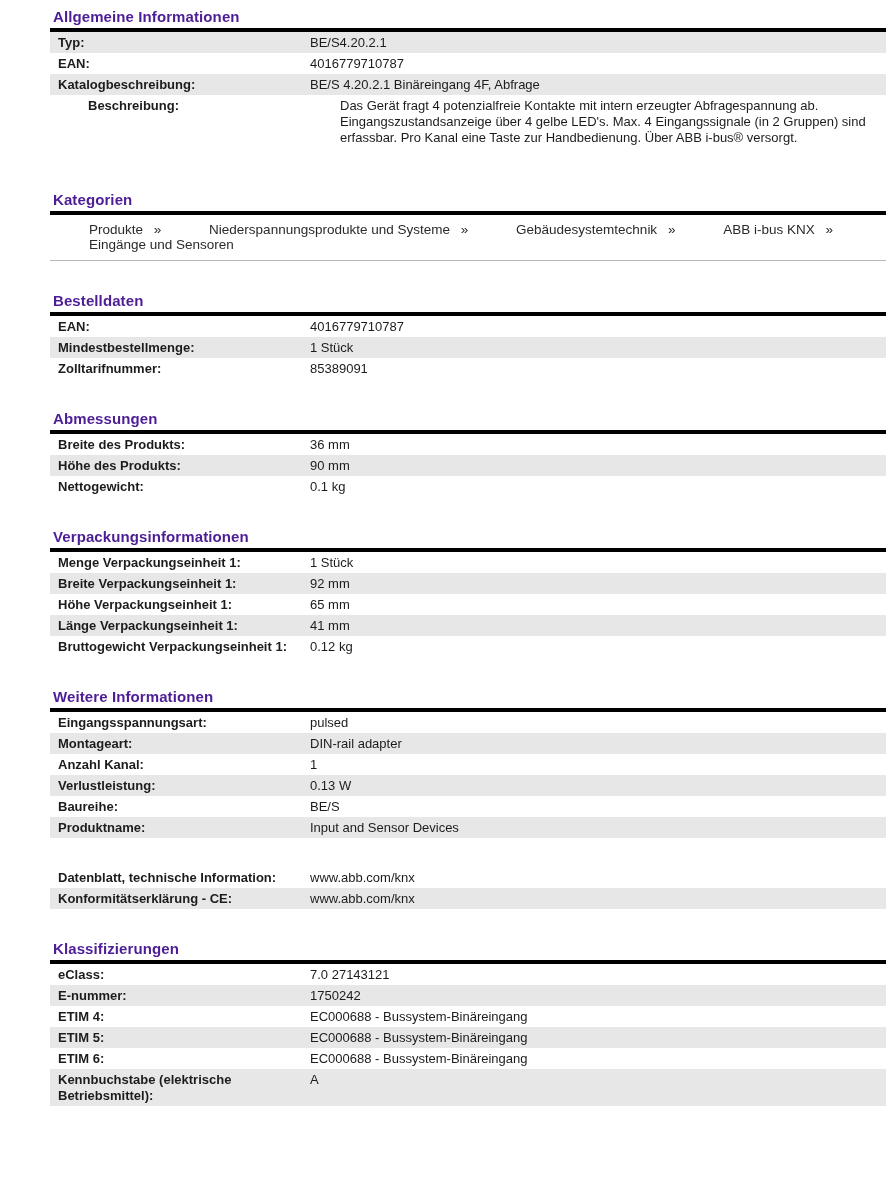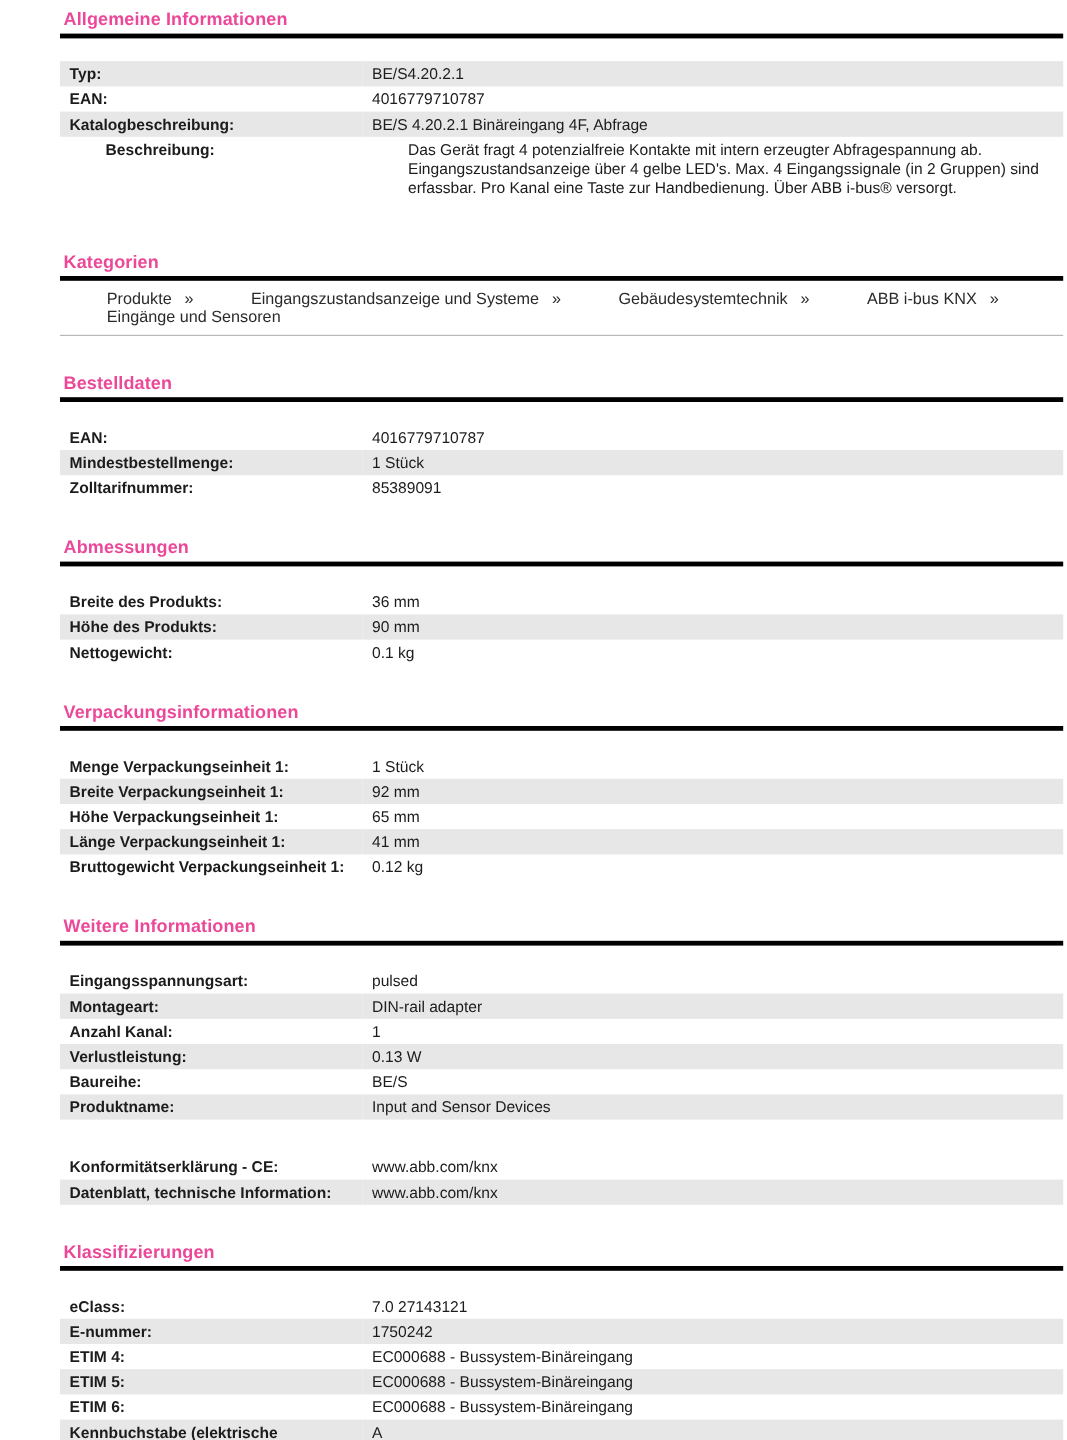--- a/index.html
+++ b/index.html
@@ -10,26 +10,26 @@
     font-family: "Liberation Sans", sans-serif;
     color: #1c1c1c;
     -webkit-font-smoothing: antialiased;
   }
   .page { padding: 4px 3px 0 50px; }
   .sec { margin-top: 29px; }
   .sec.first { margin-top: 2px; }
   .sec-title {
     font-size: 15px;
     font-weight: bold;
-    color: #ec4899;
+    color: #4c1d95;
     padding: 2px 0 3px 3px;
     border-bottom: 4px solid #000;
     letter-spacing: 0.1px;
   }
-  table.kv { width: 100%; border-collapse: collapse; table-layout: fixed; margin-top: 19px; }
+  table.kv { width: 100%; border-collapse: collapse; table-layout: fixed; }
   table.kv td {
     font-size: 13px;
     line-height: 16px;
     padding: 3px 8px 2px 8px;
     vertical-align: top;
   }
   td.k { font-weight: bold; width: 252px; }
   td.v { }
   table.odd-shade  tr:nth-child(odd)  { background: #e7e7e7; }
   table.even-shade tr:nth-child(even) { background: #e7e7e7; }
@@ -70,21 +70,21 @@
         </tr>
       </tbody>
     </table>
   </div>
 
   <div class="sec">
     <h2 class="sec-title">Kategorien</h2>
     <div class="breadcrumb">
       <span class="crumb">Produkte</span>
       <span class="sep">»</span>
-      <span class="crumb">Eingangszustandsanzeige und Systeme</span>
+      <span class="crumb">Niederspannungsprodukte und Systeme</span>
       <span class="sep">»</span>
       <span class="crumb">Gebäudesystemtechnik</span>
       <span class="sep">»</span>
       <span class="crumb">ABB i-bus KNX</span>
       <span class="sep">»</span>
       <span class="crumb">Eingänge und Sensoren</span>
     </div>
   </div>
 
   <div class="sec">
@@ -184,27 +184,27 @@
           <td class="v">Input and Sensor Devices</td>
         </tr>
       </tbody>
     </table>
   </div>
 
   <div class="sec">
     <table class="kv even-shade">
       <tbody>
         <tr>
+          <td class="k">Datenblatt, technische Information:</td>
+          <td class="v">www.abb.com/knx</td>
+        </tr>
+        <tr>
           <td class="k">Konformitätserklärung - CE:</td>
           <td class="v">www.abb.com/knx</td>
         </tr>
-        <tr>
-          <td class="k">Datenblatt, technische Information:</td>
-          <td class="v">www.abb.com/knx</td>
-        </tr>
       </tbody>
     </table>
   </div>
 
   <div class="sec">
     <h2 class="sec-title">Klassifizierungen</h2>
     <table class="kv even-shade">
       <tbody>
         <tr>
           <td class="k">eClass:</td>

